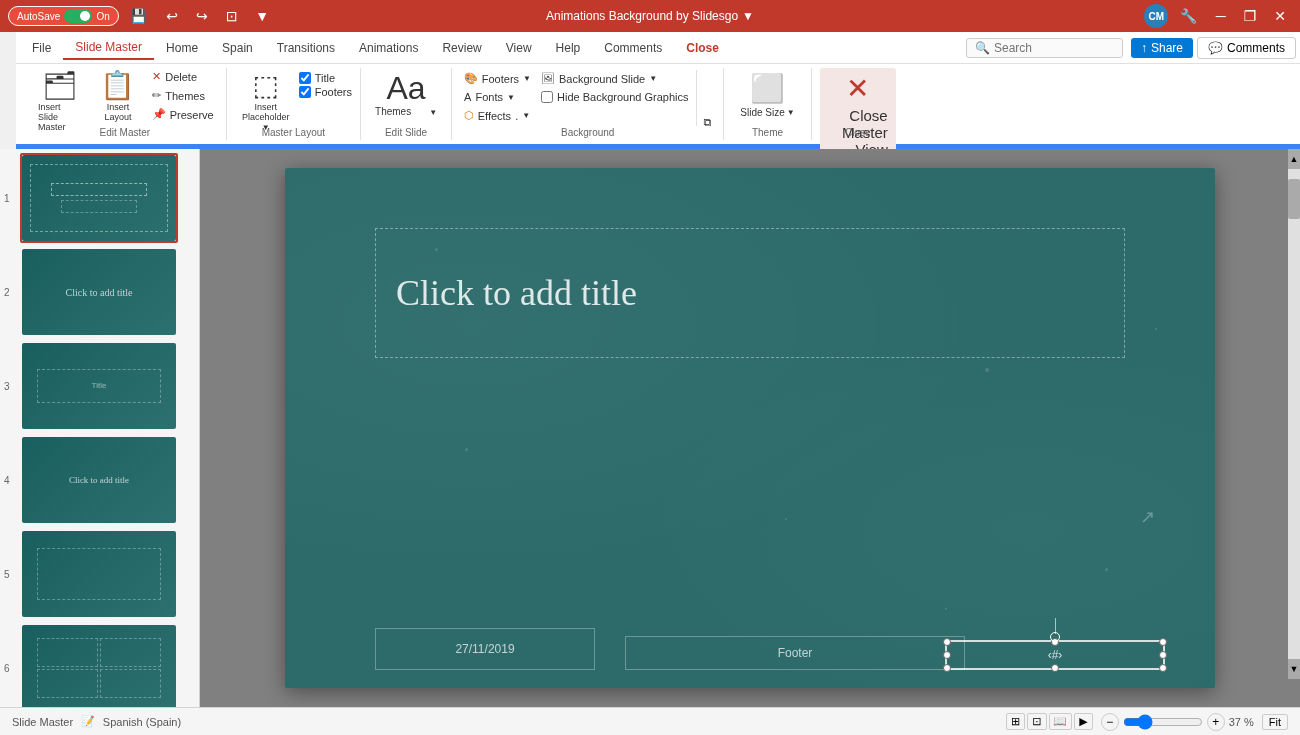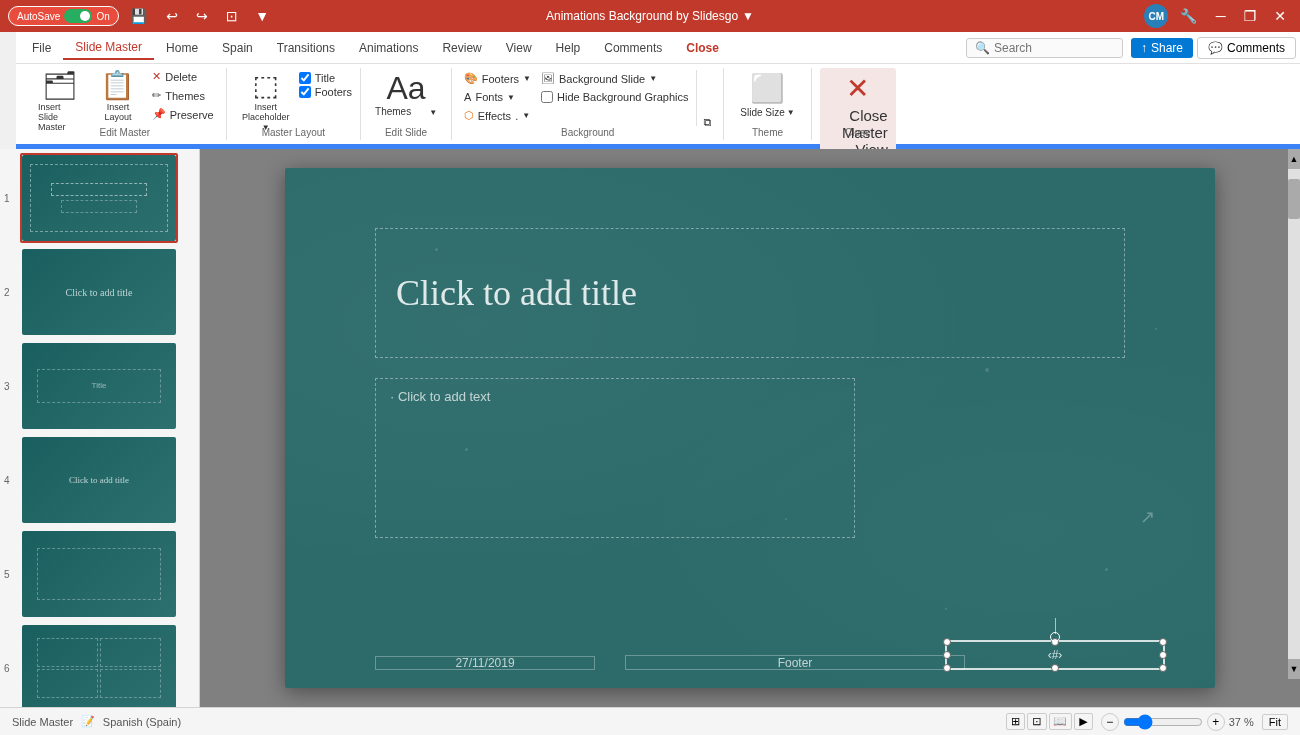--- a/index.html
+++ b/index.html
@@ -88,29 +88,29 @@
       width: 480px; height: 160px;
       border: 1px dashed rgba(255,255,255,0.4);
       display: flex; align-items: flex-start;
       padding: 10px 14px;
     }
     .content-text { font-size: 13px; color: rgba(255,255,255,0.7); }
 
     .footer-date {
       position: absolute;
       bottom: 18px; left: 90px;
-      width: 220px; height: 14px;
+      width: 220px; height: 42px;
       border: 1px solid rgba(255,255,255,0.3);
       display: flex; align-items: center; justify-content: center;
       color: rgba(255,255,255,0.7); font-size: 12px;
     }
     .footer-center {
       position: absolute;
       bottom: 18px; left: 340px;
-      width: 340px; height: 15px;
+      width: 340px; height: 34px;
       border: 1px solid rgba(255,255,255,0.3);
       display: flex; align-items: center; justify-content: center;
       color: rgba(255,255,255,0.7); font-size: 12px;
     }
     .footer-number {
       position: absolute;
       bottom: 18px; right: 90px;
       width: 220px; height: 30px;
       border: 2px solid rgba(255,255,255,0.8);
       display: flex; align-items: center; justify-content: center;
@@ -424,23 +424,20 @@
       <div class="chalk-dot" style="width:2px;height:2px;top:350px;left:500px;"></div>
       <div class="chalk-dot" style="width:3px;height:3px;top:400px;left:820px;"></div>
       <div class="chalk-dot" style="width:2px;height:2px;top:160px;left:870px;"></div>
       <div class="chalk-dot" style="width:3px;height:3px;top:280px;left:180px;"></div>
       <div class="chalk-dot" style="width:2px;height:2px;top:440px;left:660px;"></div>
 
       <div class="title-placeholder">
         <span class="title-text">Click to add title</span>
       </div>
 
-      <div class="content-placeholder">
-        <span class="content-text">· Click to add text</span>
-      </div>
 
       <div class="footer-date">
         <span>27/11/2019</span>
       </div>
 
       <div class="footer-center">
         <span>Footer</span>
       </div>
 
       <div class="footer-number" style="position:absolute;bottom:18px;right:50px;width:220px;height:30px;">

